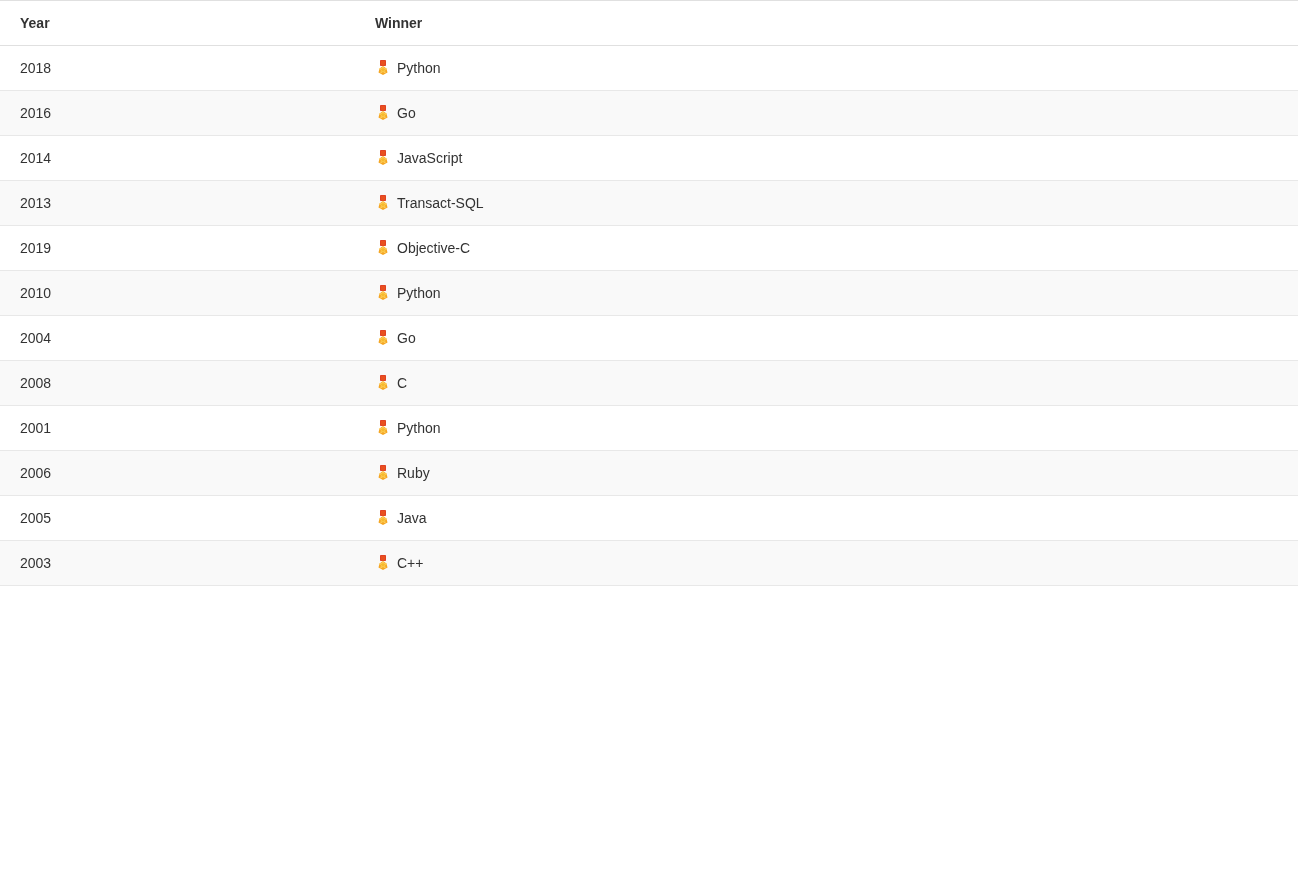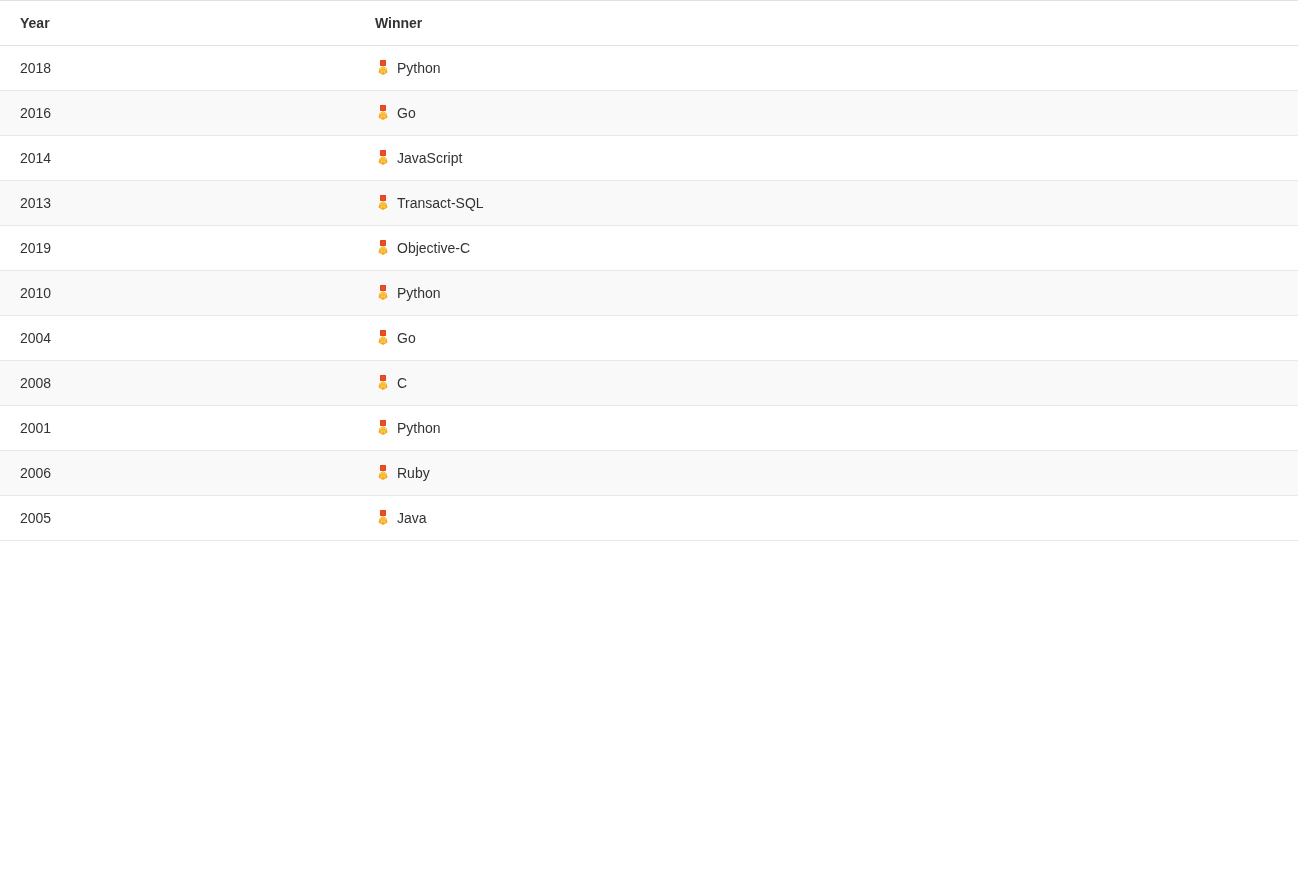--- a/index.html
+++ b/index.html
@@ -226,14 +226,29 @@
   <rect x="5" y="0" width="6" height="6" rx="1" fill="#d83326"></rect>
   <rect x="5.5" y="0.5" width="5" height="5" fill="#e8501f"></rect>
   <polygon points="8,15 3.5,12.5 4.5,8.5 8,6 11.5,8.5 12.5,12.5" fill="#f5a623"></polygon>
   <polygon points="8,5.5 9.3,8.3 12.3,8.6 10,10.6 10.7,13.5 8,12 5.3,13.5 6,10.6 3.7,8.6 6.7,8.3" fill="#ffd76b"></polygon>
   <polygon points="8,6.8 8.9,8.8 11,9 9.4,10.4 9.9,12.4 8,11.3 6.1,12.4 6.6,10.4 5,9 7.1,8.8" fill="#f7b92f"></polygon>
 </svg></span>
             <span>Java</span>
           </div>
         </td>
       </tr>
+      <tr>
+        <td class="year-col">2003</td>
+        <td>
+          <div class="winner-cell">
+            <span class="award-icon"><svg viewBox="0 0 16 16" xmlns="http://www.w3.org/2000/svg">
+  <rect x="5" y="0" width="6" height="6" rx="1" fill="#d83326"></rect>
+  <rect x="5.5" y="0.5" width="5" height="5" fill="#e8501f"></rect>
+  <polygon points="8,15 3.5,12.5 4.5,8.5 8,6 11.5,8.5 12.5,12.5" fill="#f5a623"></polygon>
+  <polygon points="8,5.5 9.3,8.3 12.3,8.6 10,10.6 10.7,13.5 8,12 5.3,13.5 6,10.6 3.7,8.6 6.7,8.3" fill="#ffd76b"></polygon>
+  <polygon points="8,6.8 8.9,8.8 11,9 9.4,10.4 9.9,12.4 8,11.3 6.1,12.4 6.6,10.4 5,9 7.1,8.8" fill="#f7b92f"></polygon>
+</svg></span>
+            <span>C++</span>
+          </div>
+        </td>
+      </tr>
     </tbody>
 </table>
 
 </body></html>

